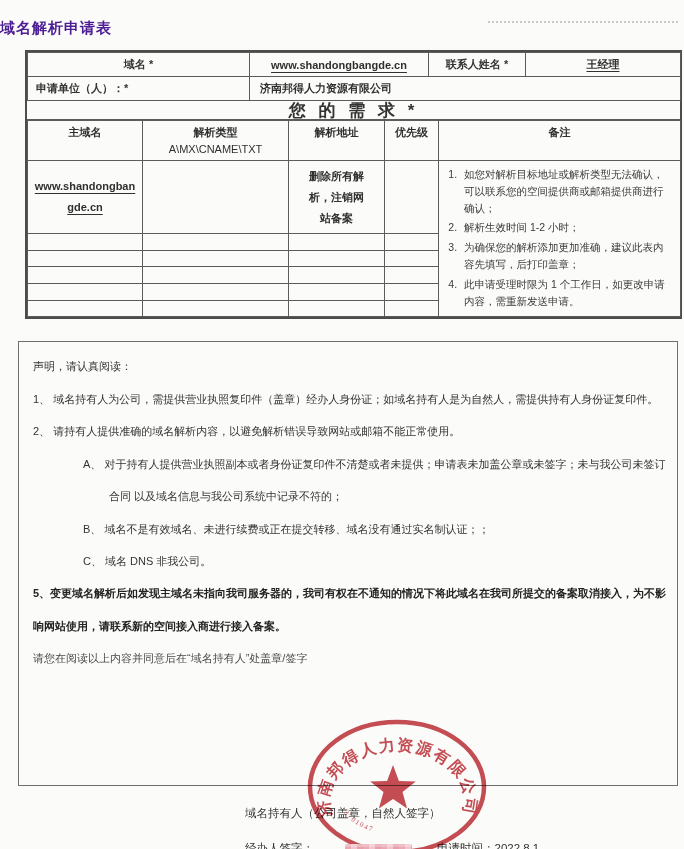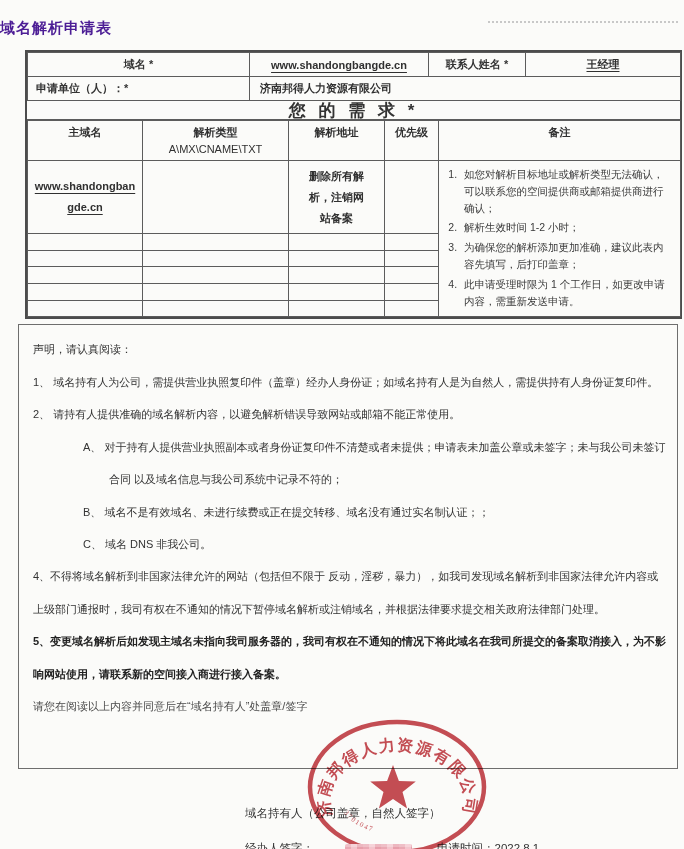--- a/index.html
+++ b/index.html
@@ -54,21 +54,21 @@
   .needs-table .data-row { height:66px; }
   .needs-table .data-row td { text-align:center; vertical-align:middle; font-weight:bold; line-height:1.9; }
   .needs-table .cell-domain { word-break:break-all; padding:0 6px; }
   .needs-table .cell-address { padding:0 15px; }
   .needs-table .empty-row { height:15px; }
   .notes-cell { vertical-align:top; padding:5px 12px 4px 4px; }
   .notes-list { margin:0 0 0 17px; font-size:10.5px; font-weight:normal; color:#3a3a3a; }
   .notes-list li { line-height:1.6; margin-bottom:3px; padding-left:4px; text-align:left; }
 
   .statement-box {
-    margin:5px 0 0 18px;
+    margin:22px 0 0 18px;
     width:660px;
     height:445px;
     border:1px solid #6e6e6e;
     padding:8px 8px 16px 14px;
     font-size:11px;
     line-height:2.95;
     color:#333;
   }
   .statement-box p { margin:0; }
   .statement-box .sub {
@@ -210,21 +210,20 @@
       </table>
   </div>
 
   <div class="statement-box">
     <p>声明，请认真阅读：</p>
     <p>1、 域名持有人为公司，需提供营业执照复印件（盖章）经办人身份证；如域名持有人是为自然人，需提供持有人身份证复印件。</p>
     <p>2、 请持有人提供准确的域名解析内容，以避免解析错误导致网站或邮箱不能正常使用。</p>
     <p class="sub">A、 对于持有人提供营业执照副本或者身份证复印件不清楚或者未提供；申请表未加盖公章或未签字；未与我公司未签订合同 以及域名信息与我公司系统中记录不符的；</p>
     <p class="sub">B、 域名不是有效域名、未进行续费或正在提交转移、域名没有通过实名制认证；；</p>
     <p class="sub">C、 域名 DNS 非我公司。</p>
-    <p>4、不得将域名解析到非国家法律允许的网站（包括但不限于 反动，淫秽，暴力），如我司发现域名解析到非国家法律允许内容或上级部门通报时，我司有权在不通知的情况下暂停域名解析或注销域名，并根据法律要求提交相关政府法律部门处理。</p>
     <p class="bold-item">5、变更域名解析后如发现主域名未指向我司服务器的，我司有权在不通知的情况下将此域名在我司所提交的备案取消接入，为不影响网站使用，请联系新的空间接入商进行接入备案。</p>
     <p class="agreement">请您在阅读以上内容并同意后在“域名持有人”处盖章/签字</p>
   </div>
 
   <div class="holder-line">域名持有人（公司盖章，自然人签字）</div>
 
   <div class="operator-line">经办人签字：</div>
 
   <div class="censor-box"></div>
 

